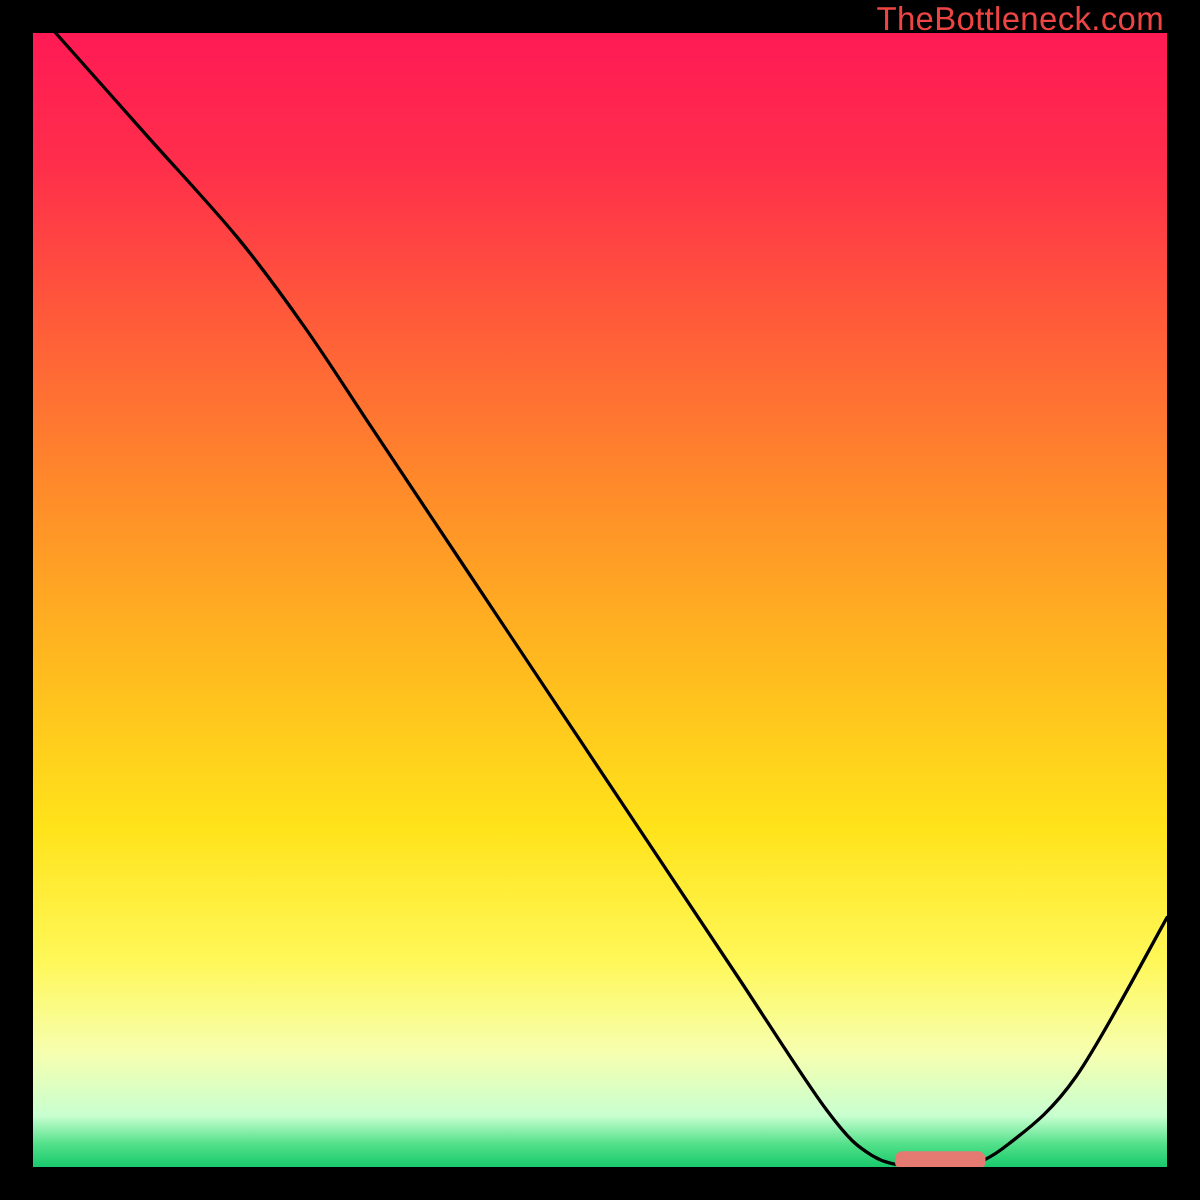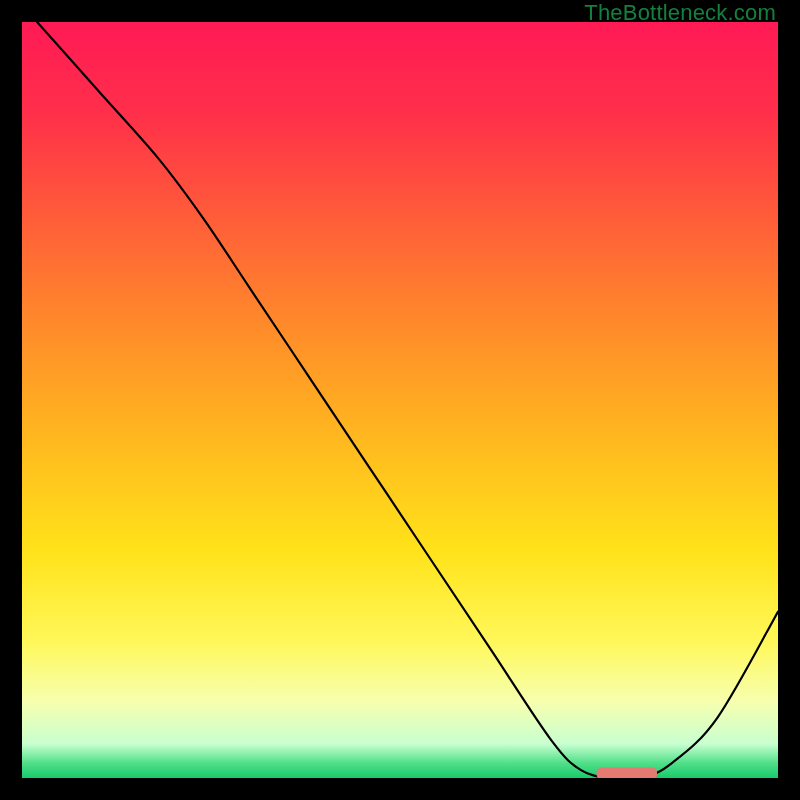--- a/index.html
+++ b/index.html
@@ -23,21 +23,21 @@
     position: absolute;
     left: 0;
     top: 0;
     width: 756px;
     height: 756px;
   }
   .watermark {
     position: absolute;
     top: 0px;
     right: 24px;
-    color: #15803d;
+    color: #ef4444;
     font-size: 22px;
     font-weight: 500;
     letter-spacing: 0.2px;
     user-select: none;
   }
 </style>
 </head>
 <body>
 
 <div class="frame">

